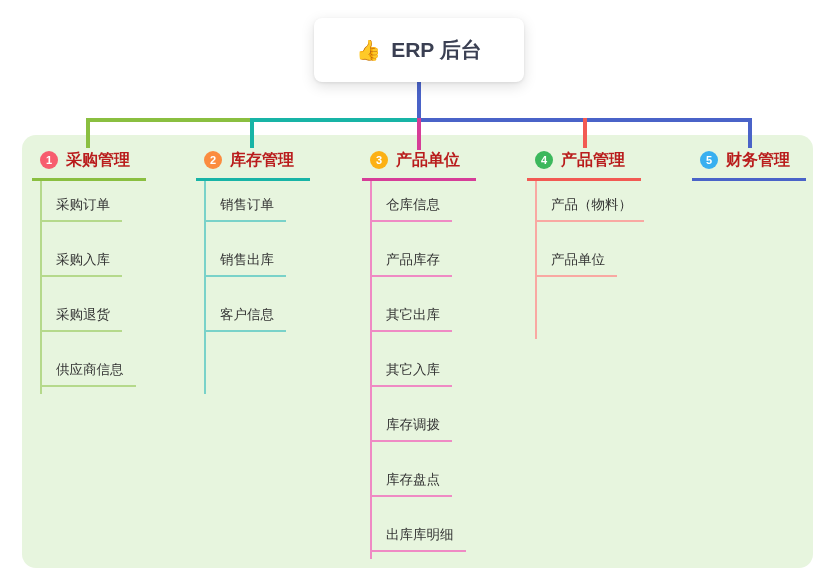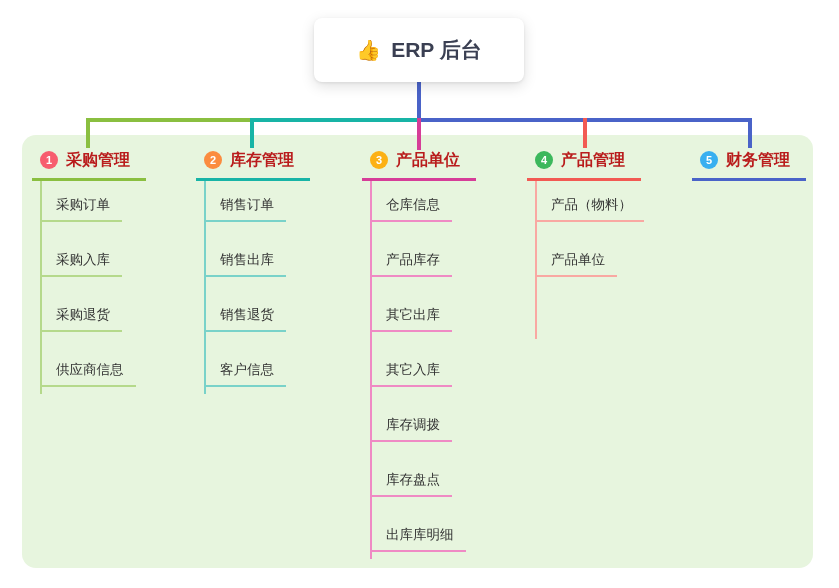--- a/index.html
+++ b/index.html
@@ -80,23 +80,20 @@
     </div>
     <ul class="children">
       <div class="child-line"></div>
       <li class="child">
           <span class="child-label">销售订单</span>
         </li>
       <li class="child">
           <span class="child-label">销售出库</span>
         </li>
       <li class="child">
-          <span class="child-label">销售退货</span>
-        </li>
-      <li class="child">
           <span class="child-label">客户信息</span>
         </li>
     </ul>
   </div>
 
   <div class="branch b2" style="--line: #d63d98; --line-light: #ef8ac4; --badge: #fcb115;">
     <div class="branch-header">
       <span class="badge">3</span>
       <span class="branch-label">产品单位</span>
     </div>

